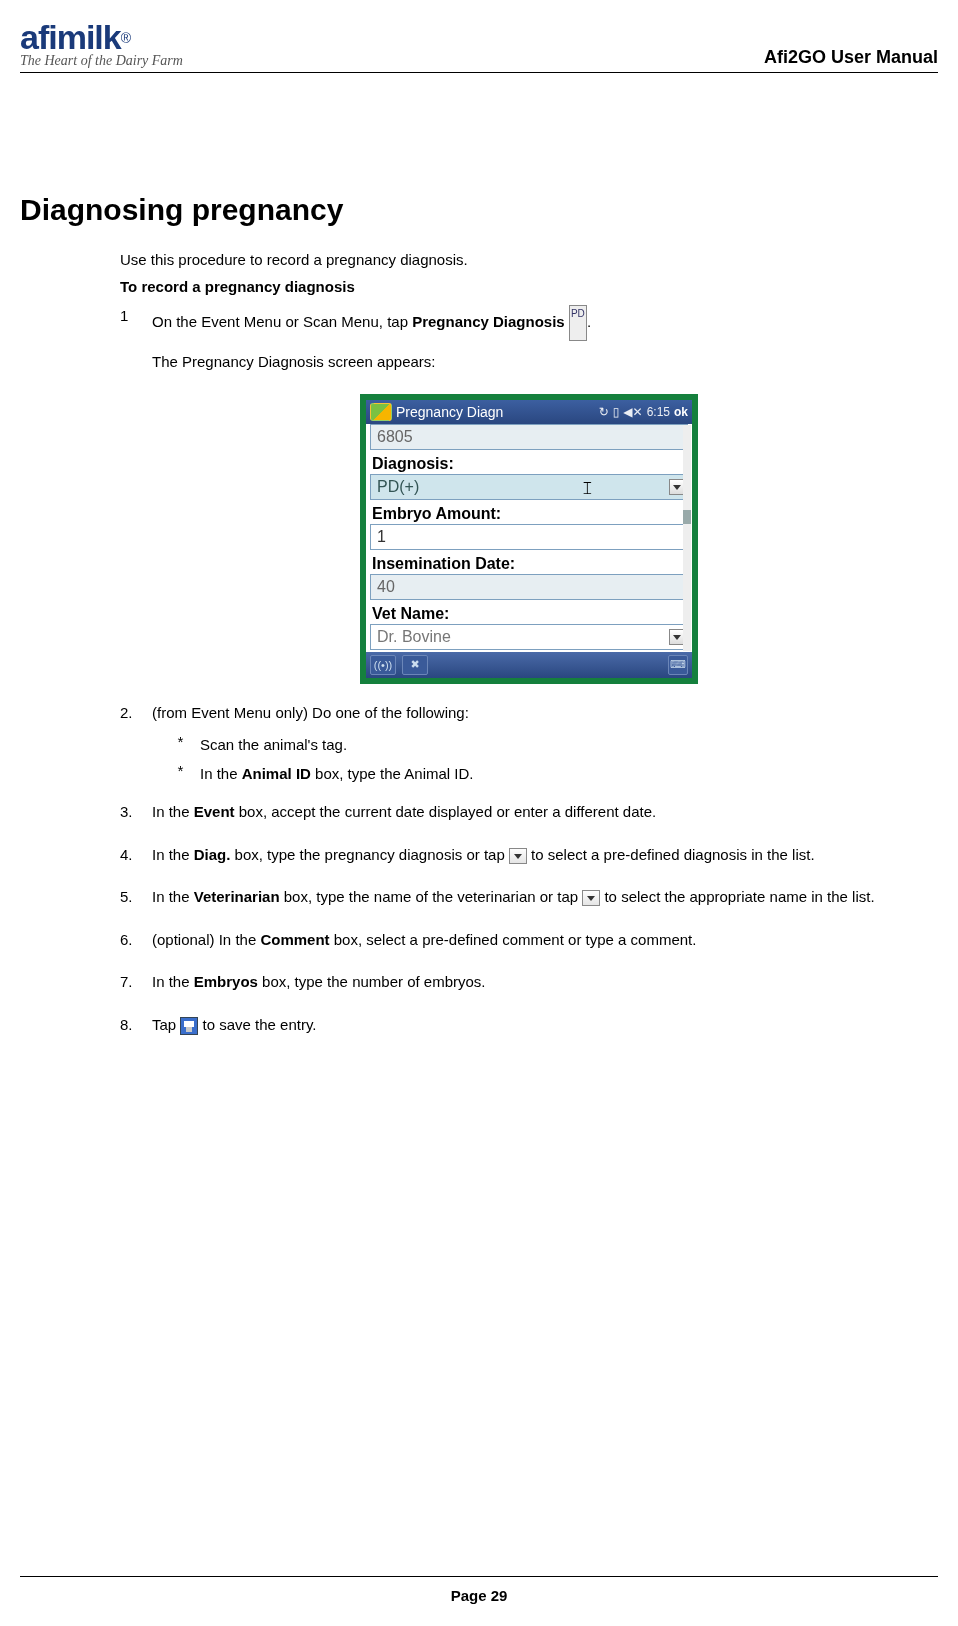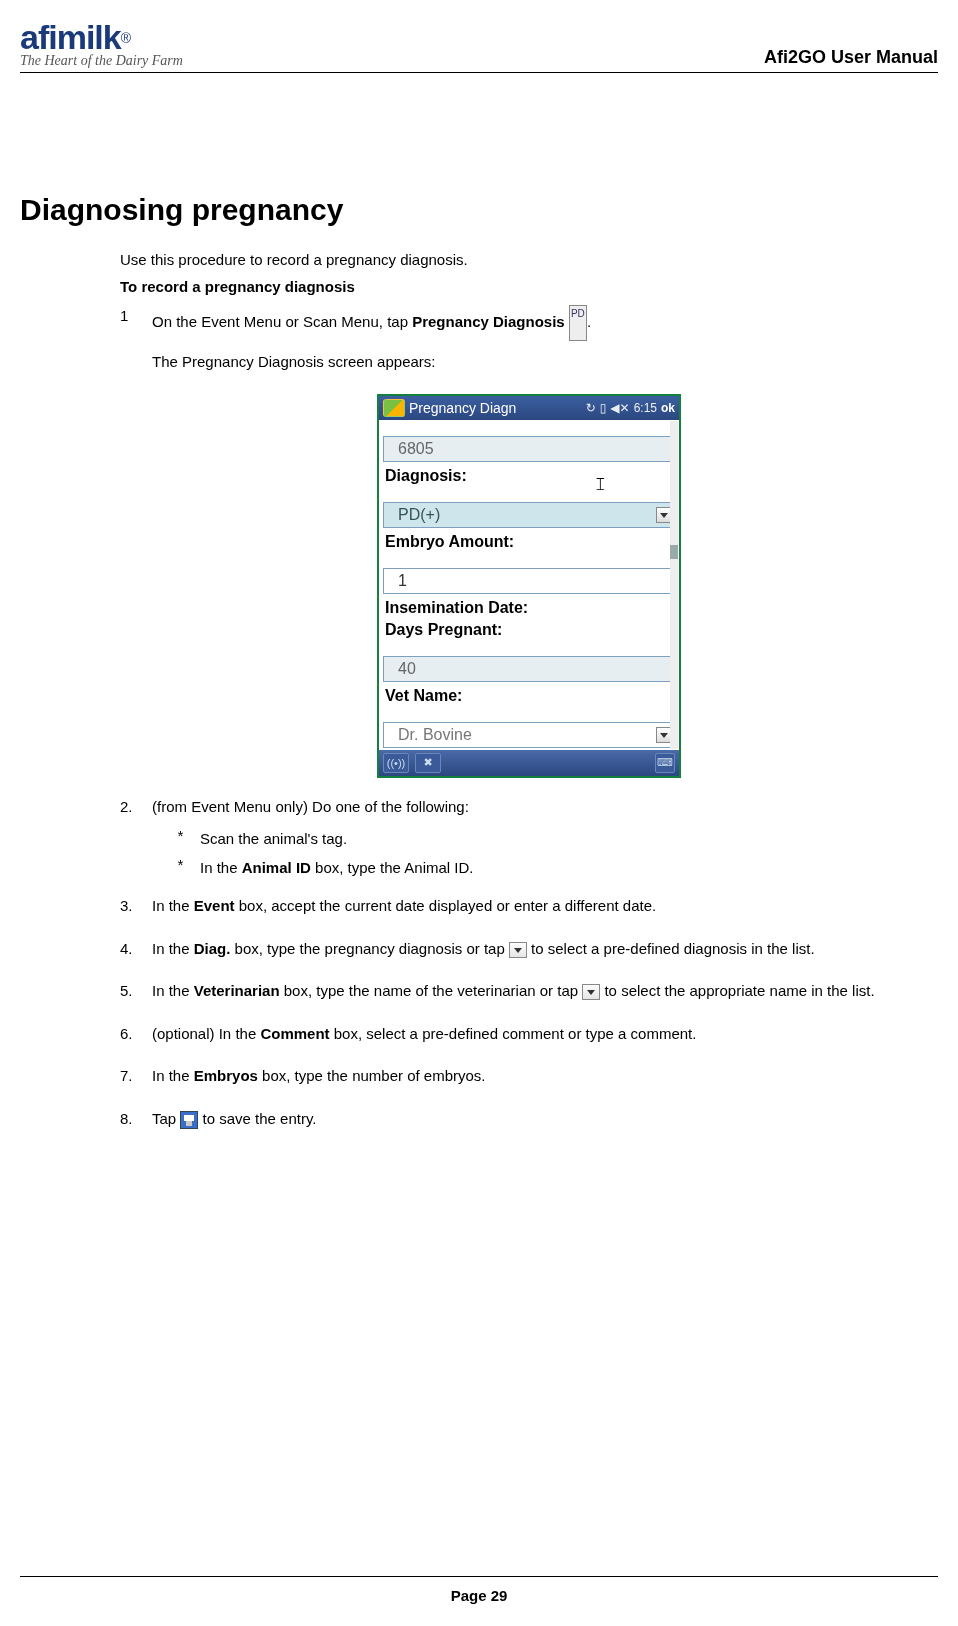--- a/index.html
+++ b/index.html
@@ -83,43 +83,43 @@
   .save-icon::before{
     content:""; position:absolute; left:3px; top:3px; width:10px; height:6px; background:#fff;
   }
   .save-icon::after{
     content:""; position:absolute; left:5px; bottom:2px; width:6px; height:5px; background:#c9c9c9;
   }
 
   
   .figure-wrap { text-align:center; margin: 10px 0 18px 0; }
   .device {
-    display:inline-block; width: 304px; text-align:left;
-    border:2px solid #15803d; background:#fff; font-family: Tahoma, Arial, sans-serif;
+    display:inline-block; width: 338px; text-align:left;
+    border:6px solid #15803d; background:#fff; font-family: Tahoma, Arial, sans-serif;
     font-size: 15px;
   }
   .titlebar {
     background: linear-gradient(#3c5fa0,#2a4780);
     color:#fff; font-size:14px; height:24px;
     display:flex; align-items:center; padding:0 4px; gap:4px;
   }
   .startbtn{
     width:22px;height:18px;border-radius:3px;
     background:linear-gradient(135deg,#7ac142 0 50%,#f7b500 0 100%);
     border:1px solid #fff3;
   }
   .tb-title{flex:1; white-space:nowrap; overflow:hidden;}
   .tb-icon{font-size:12px;opacity:.9;}
   .tb-ok{font-size:12px;font-weight:bold;text-align:right;}
   .form-area{background:#fff;}
   .flabel{
     font-weight:bold; padding:3px 6px 1px 6px; font-size:16px;
   }
   .fval{
-    border:1px solid #7da0bf; margin:16px 4px 2px 4px; padding:3px 14px;
+    border:1px solid #7da0bf; margin:0 4px 2px 4px; padding:3px 6px;
     font-size:16px; color:#333; background:#fff;
   }
   .fval.sel{ background:#cfe5ec; color:#355; }
   .fval.ro{ background:#e7eef2; color:#666; }
   .fval.dd{ display:flex; justify-content:space-between; align-items:center; padding-right:2px;}
   .fval.dd .arrow{
     width:16px;height:16px;border:1px solid #888;background:linear-gradient(#fff,#ddd);position:relative;
   }
   .fval.dd .arrow::after{
     content:"";position:absolute;left:3px;top:5px;
@@ -192,21 +192,20 @@
       <div class="form-area">
         <div class="fval ro">6805</div>
         <div class="flabel">Diagnosis:</div>
         <div class="fval dd sel">
           <span>PD(+)</span>
           <span class="arrow"></span>
         </div>
         <div class="flabel">Embryo Amount:</div>
         <div class="fval">1</div>
         <div class="flabel">Insemination Date:</div>
-        <div class="flabel">Days Pregnant:</div>
         <div class="fval ro">40</div>
         <div class="flabel">Vet Name:</div>
         <div class="fval dd" style="color:#777">
           <span>Dr. Bovine</span>
           <span class="arrow"></span>
         </div>
       </div>
       <div class="bottombar">
         <div class="bb-btn">((•))</div>
         <div class="bb-btn">✖</div>

